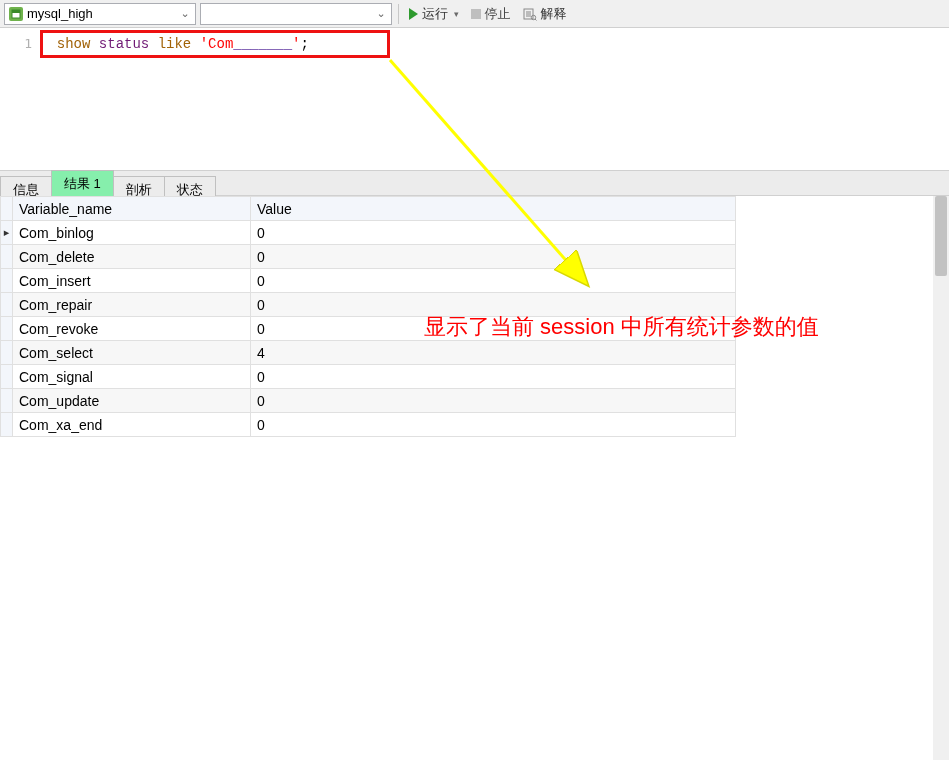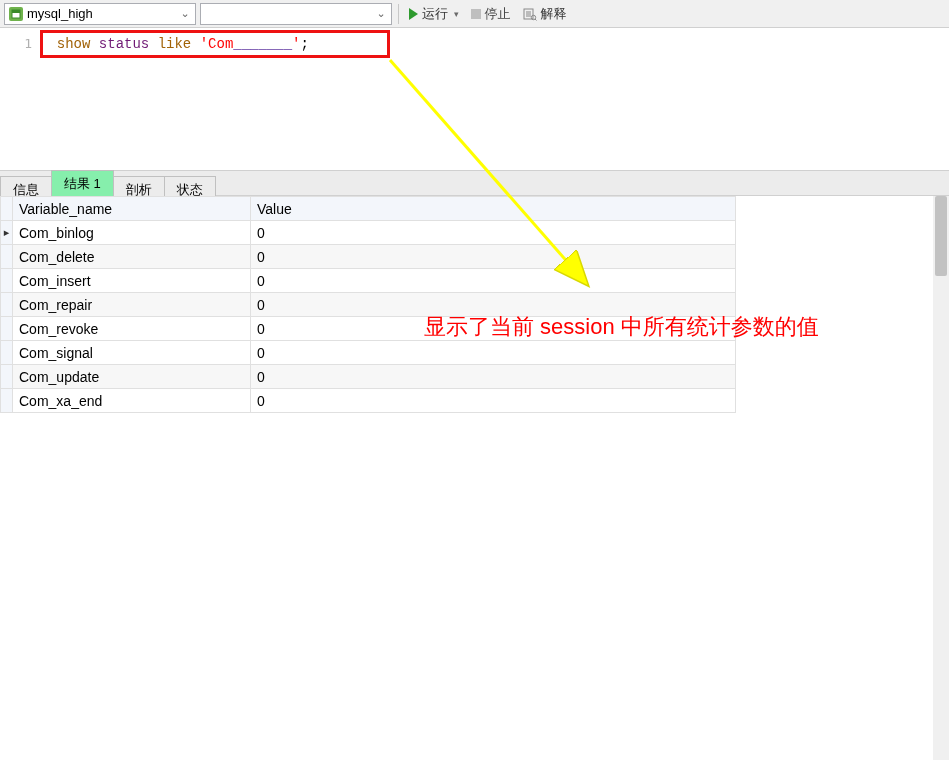--- a/index.html
+++ b/index.html
@@ -275,20 +275,25 @@
     <tr class="alt">
           <td class="rowhdr"></td>
           <td>Com_repair</td>
           <td>0</td>
         </tr>
     <tr>
           <td class="rowhdr"></td>
           <td>Com_revoke</td>
           <td>0</td>
         </tr>
+    <tr class="alt">
+          <td class="rowhdr"></td>
+          <td>Com_select</td>
+          <td>4</td>
+        </tr>
     <tr>
           <td class="rowhdr"></td>
           <td>Com_signal</td>
           <td>0</td>
         </tr>
     <tr class="alt">
           <td class="rowhdr"></td>
           <td>Com_update</td>
           <td>0</td>
         </tr>

